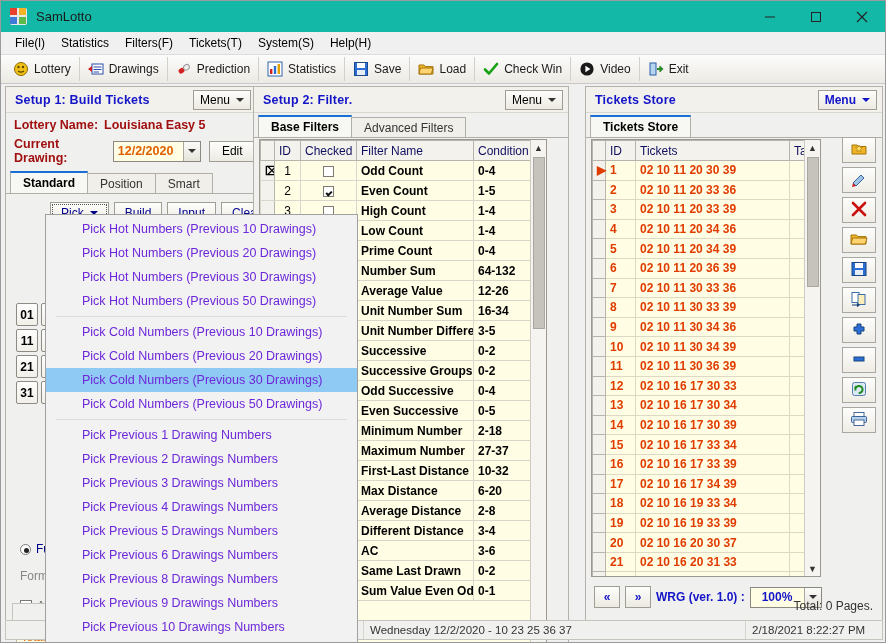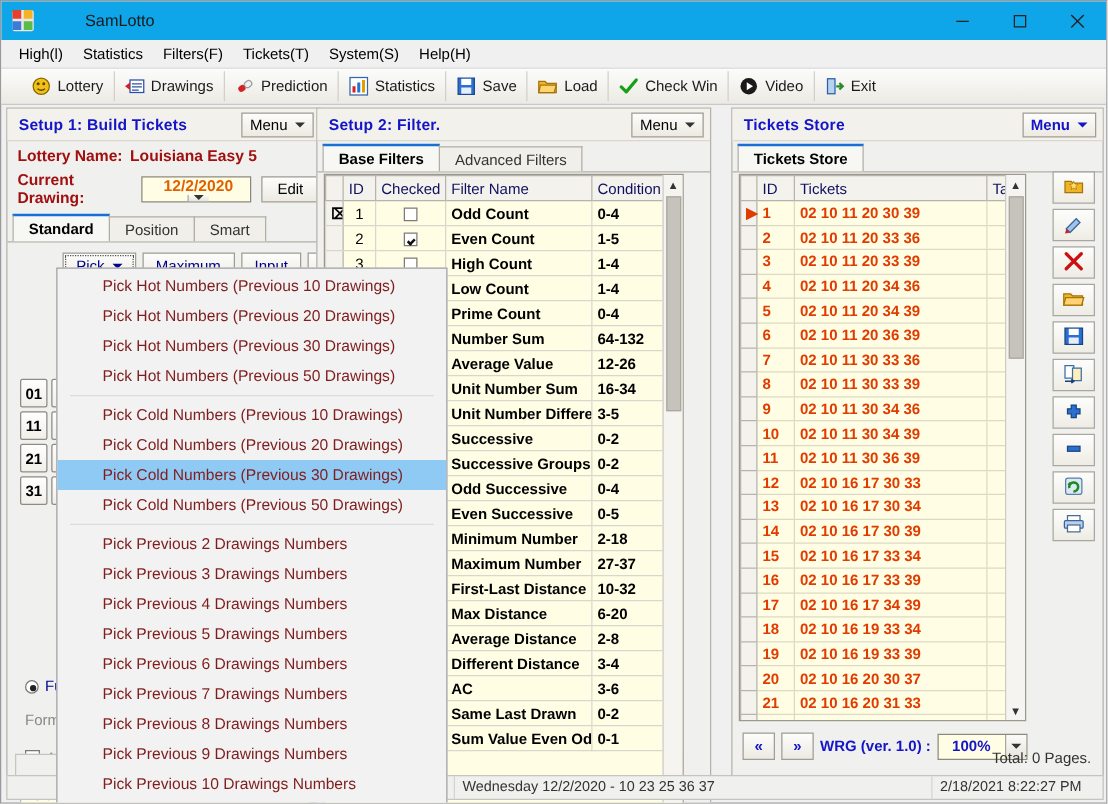--- a/index.html
+++ b/index.html
@@ -15,22 +15,22 @@
     position: relative;
     width: 886px; height: 643px;
     background: #f0f0f0;
     border: 1px solid #9a9a9a;
     overflow: hidden;
   }
 
   
   .titlebar {
     position: absolute; left: 0; top: 0; width: 884px; height: 31px;
-    background: #0ea5e9;
-    display: flex; align-items: center; gap: 32px;
+    background: #14b8a6;
+    display: flex; align-items: center;
   }
   .titlebar .appicon {
     margin-left: 9px; width: 17px; height: 17px;
     position: relative;
     border-radius: 2px;
     background: #e8e8e8;
   }
   .titlebar .appicon i {
     position: absolute; width: 7px; height: 7px; display:block;
   }
@@ -57,21 +57,21 @@
   .menubar .mi {
     padding: 2px 8px; font-size: 12px; color: #000;
   }
 
   
   .toolbar {
     position: absolute; left: 0; top: 53px; width: 884px; height: 30px;
     background: linear-gradient(#fcfcfc, #eceae3);
     border-top: 1px solid #dcdcdc;
     border-bottom: 1px solid #c8c8c8;
-    display: flex; align-items: center; padding-left: 16px;
+    display: flex; align-items: center; padding-left: 4px;
   }
   .tb {
     display: flex; align-items: center; gap: 5px;
     padding: 2px 8px; height: 24px; font-size: 12px; color: #1a1a1a;
     border-right: 1px solid #d2d0c8;
   }
   .tb:last-child { border-right: none; }
   .tb .ic { width: 16px; height: 16px; display: inline-block; position: relative; }
 
   
@@ -101,21 +101,20 @@
   .caret { width:0;height:0;border-left:4px solid transparent;border-right:4px solid transparent;border-top:4px solid #333; }
 
   
   #leftPanel { left: 4px; top: 85px; width: 252px; height: 552px; }
   .lbl-row { display:flex; align-items:center; padding: 2px 0 2px 8px; }
   .lbl-red { color:#a01010; font-weight:bold; font-size:12.5px; }
   .drawbox {
     margin-left: 6px; width: 96px; height: 21px; background:#fffde4;
     border:1px solid #8a8880; display:flex; align-items:center; justify-content:space-between;
     padding-left:4px;
-    flex-direction:column;
   }
   .drawbox span { color:#e06000; font-weight:bold; font-size:12.5px; }
   .ddbtn { width:17px; height:19px; background:linear-gradient(#fbfbfa,#e6e4db); border-left:1px solid #a9a79f;
            display:flex;align-items:center;justify-content:center; }
   .edit-btn {
     margin-left: 8px; width: 52px; height: 21px;
     background: linear-gradient(#fdfdfc,#eceae1); border:1px solid #9f9d94;
     display:flex; align-items:center; justify-content:center; font-size:12px;
   }
 
@@ -242,21 +241,21 @@
   }
   .sb-cell { height:18px; display:flex; align-items:center; padding:0 6px; border-right:1px solid #d6d4cc; }
 
   
   #popup {
     position:absolute; left:44px; top:213px; width:313px; height:430px;
     background:#f2f2f2; border:1px solid #a0a0a0; z-index:50;
     padding:2px 0;
   }
   .pop-item { height:24px; display:flex; align-items:center; padding-left:36px;
-              font-size:12.5px; color:#7f1d1d; white-space:nowrap; }
+              font-size:12.5px; color:#6d28d9; white-space:nowrap; }
   .pop-item.hl { background:#8fcaf5; }
   .pop-sep { height:1px; background:#dcdcdc; margin:3px 10px; }
 </style>
 </head>
 <body>
 
 <div id="app">
 
   <div class="titlebar">
     <div class="appicon">
@@ -280,21 +279,21 @@
       <div class="winbtn">
         <svg width="12" height="12" viewBox="0 0 12 12">
             <line x1="1" y1="1" x2="11" y2="11" stroke="#222" stroke-width="1.1"></line>
             <line x1="11" y1="1" x2="1" y2="11" stroke="#222" stroke-width="1.1"></line>
           </svg>
       </div>
     </div>
   </div>
 
   <div class="menubar">
-    <div class="mi">High(l)</div>
+    <div class="mi">File(l)</div>
     <div class="mi">Statistics</div>
     <div class="mi">Filters(F)</div>
     <div class="mi">Tickets(T)</div>
     <div class="mi">System(S)</div>
     <div class="mi">Help(H)</div>
   </div>
 
   <div class="toolbar">
 
     <div class="tb">
@@ -435,21 +434,21 @@
           <span>Smart</span>
         </div>
     </div>
 
     <div class="btnrow">
       <div class="sbtn focused">
         <span>Pick</span>
         <span class="caret"></span>
       </div>
       <div class="sbtn">
-          <span>Maximum</span>
+          <span>Build</span>
         </div>
       <div class="sbtn">
           <span>Input</span>
         </div>
       <div class="sbtn">
           <span>Clear</span>
         </div>
     </div>
 
     <div class="numgrid" id="numgrid">
@@ -1000,24 +999,24 @@
       <div class="pop-item">Pick Hot Numbers (Previous 10 Drawings)</div>
       <div class="pop-item">Pick Hot Numbers (Previous 20 Drawings)</div>
       <div class="pop-item">Pick Hot Numbers (Previous 30 Drawings)</div>
       <div class="pop-item">Pick Hot Numbers (Previous 50 Drawings)</div>
       <div class="pop-sep"></div>
       <div class="pop-item">Pick Cold Numbers (Previous 10 Drawings)</div>
       <div class="pop-item">Pick Cold Numbers (Previous 20 Drawings)</div>
       <div class="pop-item hl">Pick Cold Numbers (Previous 30 Drawings)</div>
       <div class="pop-item">Pick Cold Numbers (Previous 50 Drawings)</div>
       <div class="pop-sep"></div>
+      <div class="pop-item">Pick Previous 1 Drawing Numbers</div>
       <div class="pop-item">Pick Previous 2 Drawings Numbers</div>
       <div class="pop-item">Pick Previous 3 Drawings Numbers</div>
       <div class="pop-item">Pick Previous 4 Drawings Numbers</div>
       <div class="pop-item">Pick Previous 5 Drawings Numbers</div>
       <div class="pop-item">Pick Previous 6 Drawings Numbers</div>
-      <div class="pop-item">Pick Previous 7 Drawings Numbers</div>
       <div class="pop-item">Pick Previous 8 Drawings Numbers</div>
       <div class="pop-item">Pick Previous 9 Drawings Numbers</div>
       <div class="pop-item">Pick Previous 10 Drawings Numbers</div>
     </div>
 
 </div>
 
 </body></html>

